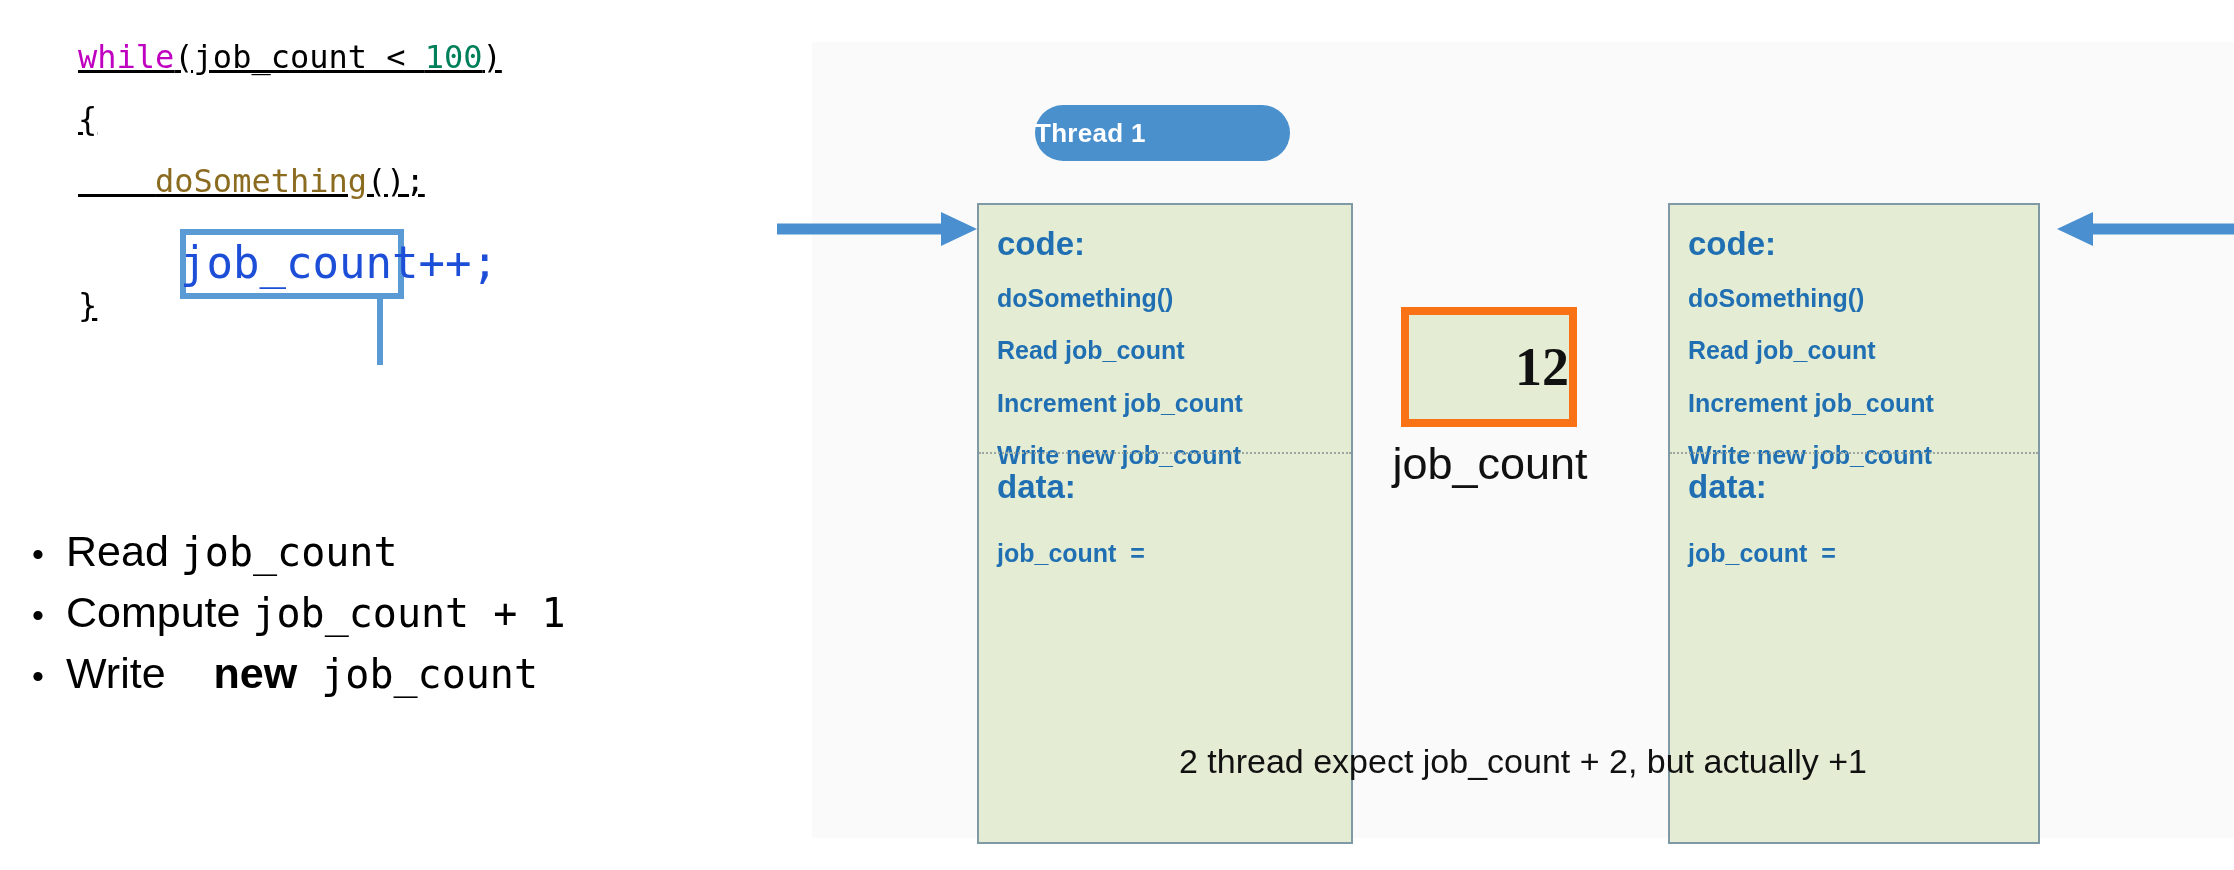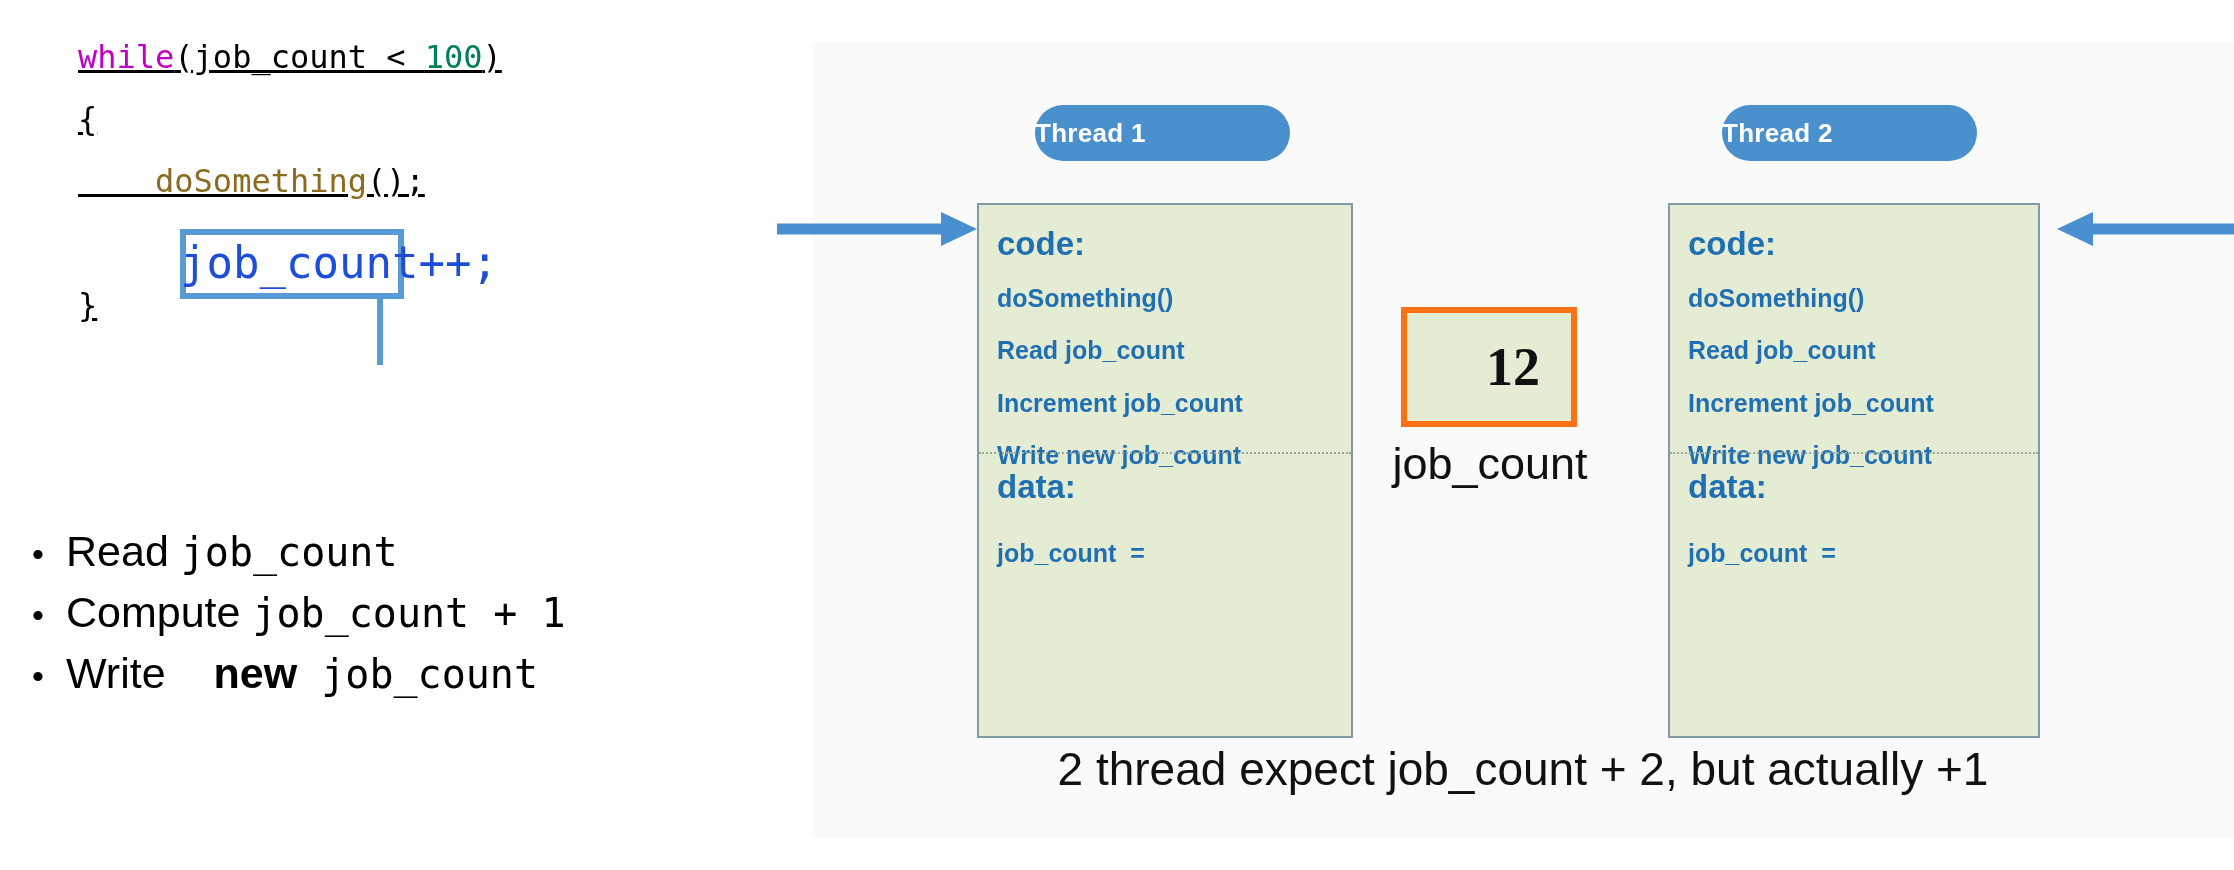--- a/index.html
+++ b/index.html
@@ -116,21 +116,21 @@
     font-weight: 600;
     letter-spacing: .3px;
     font-family: Liberation Sans, sans-serif;
   }
   #pill-t1 { left: 223px; top: 63px; width: 255px; }
   #pill-t2 { left: 910px; top: 63px; width: 255px; }
 
   .thread-box {
     position: absolute;
     top: 161px;
-    height: 535px;
+    height: 641px;
     background: #e4ecd4;
     border: 2px solid #7f9aa5;
     box-sizing: border-box;
   }
   #box-t1 { left: 165px; width: 376px; }
   #box-t2 { left: 856px; width: 372px; }
 
   .box-heading {
     position: absolute;
     left: 18px;
@@ -169,25 +169,25 @@
   }
 
   
   .var-box {
     position: absolute;
     left: 589px;
     top: 265px;
     width: 176px;
     height: 120px;
     background: #e4ecd4;
-    border: 6px solid #f97316;
+    border: 8px solid #f97316;
     box-sizing: border-box;
     display: flex;
     align-items: center;
-    justify-content: center;
+    justify-content: flex-end;
     padding-left: 48px;
   }
   .var-value {
     font-size: 54px;
     font-weight: bold;
     color: #111111;
     font-family: "Liberation Serif", serif;
   }
   .var-label {
     position: absolute;
@@ -206,21 +206,21 @@
   #arrow-left  { left: -35px; top: 167px; }
   #arrow-right { left: 1245px; top: 167px; }
 
   
   .caption {
     position: absolute;
     left: 0;
     top: 700px;
     width: 100%;
     text-align: center;
-    font-size: 46px;
+    font-size: 34px;
     color: #111111;
     font-family: "Liberation Sans", sans-serif;
     white-space: nowrap;
   }
 </style>
 </head>
 <body>
 
 <div id="root">
 
@@ -263,23 +263,20 @@
       <div class="divider"></div>
       <div class="box-heading heading-data">data:</div>
       <div class="data-line">job_count  =</div>
     </div>
 
     <div class="var-box">
       <span class="var-value">12</span>
     </div>
     <div class="var-label">job_count</div>
 
-    <div class="thread-pill" id="pill-t2">
-      <span>Thread 2</span>
-    </div>
     <div class="thread-box" id="box-t2">
       <div class="box-heading heading-code">code:</div>
       <div class="box-line bl-0">doSomething()</div>
       <div class="box-line bl-1">Read job_count</div>
       <div class="box-line bl-2">Increment job_count</div>
       <div class="box-line bl-3">Write new job_count</div>
       <div class="divider"></div>
       <div class="box-heading heading-data">data:</div>
       <div class="data-line">job_count  =</div>
     </div>

